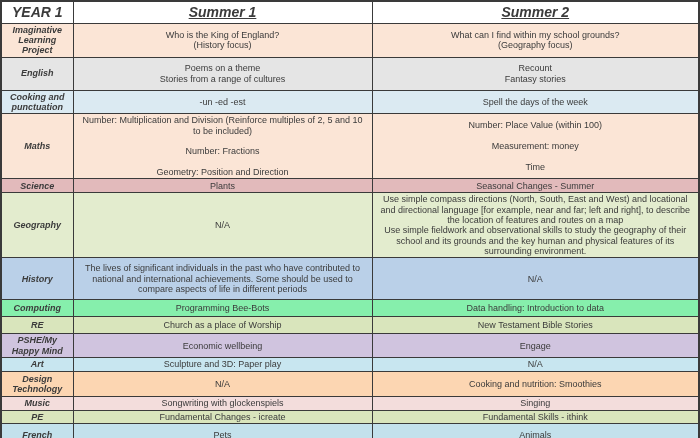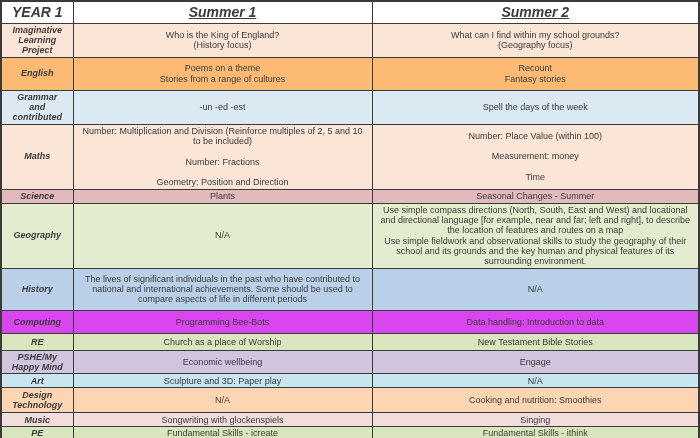--- a/index.html
+++ b/index.html
@@ -65,30 +65,30 @@
       </tr>
 
       <tr style="height: 34px; background-color: rgb(251, 229, 214); margin-top: 16px;">
         <td class="row-label">Imaginative Learning Project</td>
         <td class="cell">Who is the King of England?
 (History focus)</td>
         <td class="cell">What can I find within my school grounds?
 (Geography focus)</td>
       </tr>
 
-      <tr style="height: 33px; background-color: #fdba74;">
+      <tr style="height: 33px; background-color: #e5e5e5;">
         <td class="row-label">English</td>
         <td class="cell">Poems on a theme
 Stories from a range of cultures</td>
         <td class="cell">Recount
 Fantasy stories</td>
       </tr>
 
       <tr style="height: 17px; background-color: rgb(219, 234, 242);">
-        <td class="row-label">Grammar and contributed</td>
+        <td class="row-label">Cooking and punctuation</td>
         <td class="cell">-un -ed -est</td>
         <td class="cell">Spell the days of the week</td>
       </tr>
 
       <tr style="height: 61px; background-color: rgb(251, 229, 214);">
         <td class="row-label">Maths</td>
         <td class="cell">Number: Multiplication and Division (Reinforce multiples of 2, 5 and 10 to be included)
 
 Number: Fractions
 
@@ -112,21 +112,21 @@
         <td class="cell">Use simple compass directions (North, South, East and West) and locational and directional language [for example, near and far; left and right], to describe the location of features and routes on a map
 Use simple fieldwork and observational skills to study the geography of their school and its grounds and the key human and physical features of its surrounding environment.</td>
       </tr>
 
       <tr style="height: 42px; background-color: rgb(186, 208, 232);">
         <td class="row-label">History</td>
         <td class="cell">The lives of significant individuals in the past who have contributed to national and international achievements. Some should be used to compare aspects of life in different periods</td>
         <td class="cell">N/A</td>
       </tr>
 
-      <tr style="height: 23px; background-color: #d946ef;">
+      <tr style="height: 17px; background-color: #86efac;">
         <td class="row-label">Computing</td>
         <td class="cell">Programming Bee-Bots</td>
         <td class="cell">Data handling: Introduction to data</td>
       </tr>
 
       <tr style="height: 17px; background-color: rgb(217, 229, 188);">
         <td class="row-label">RE</td>
         <td class="cell">Church as a place of Worship</td>
         <td class="cell">New Testament Bible Stories</td>
       </tr>
@@ -150,21 +150,21 @@
       </tr>
 
       <tr style="height: 14px; background-color: rgb(243, 221, 220);">
         <td class="row-label">Music</td>
         <td class="cell">Songwriting with glockenspiels</td>
         <td class="cell">Singing</td>
       </tr>
 
       <tr style="height: 13px; background-color: rgb(217, 229, 188);">
         <td class="row-label">PE</td>
-        <td class="cell">Fundamental Skills - icreate</td>
+        <td class="cell">Fundamental Changes - icreate</td>
         <td class="cell">Fundamental Skills - ithink</td>
       </tr>
 
       <tr style="height: 23px; background-color: rgb(195, 225, 236);">
         <td class="row-label">French</td>
         <td class="cell">Pets</td>
         <td class="cell">Animals</td>
       </tr>
     </tbody>
   </table>

